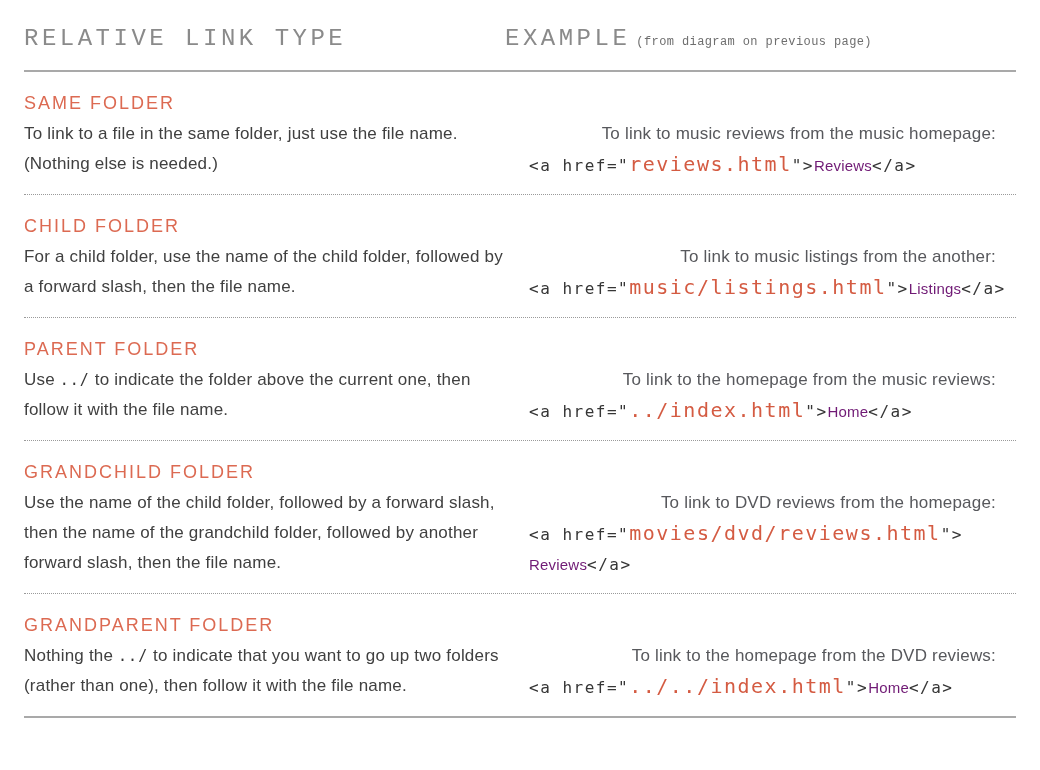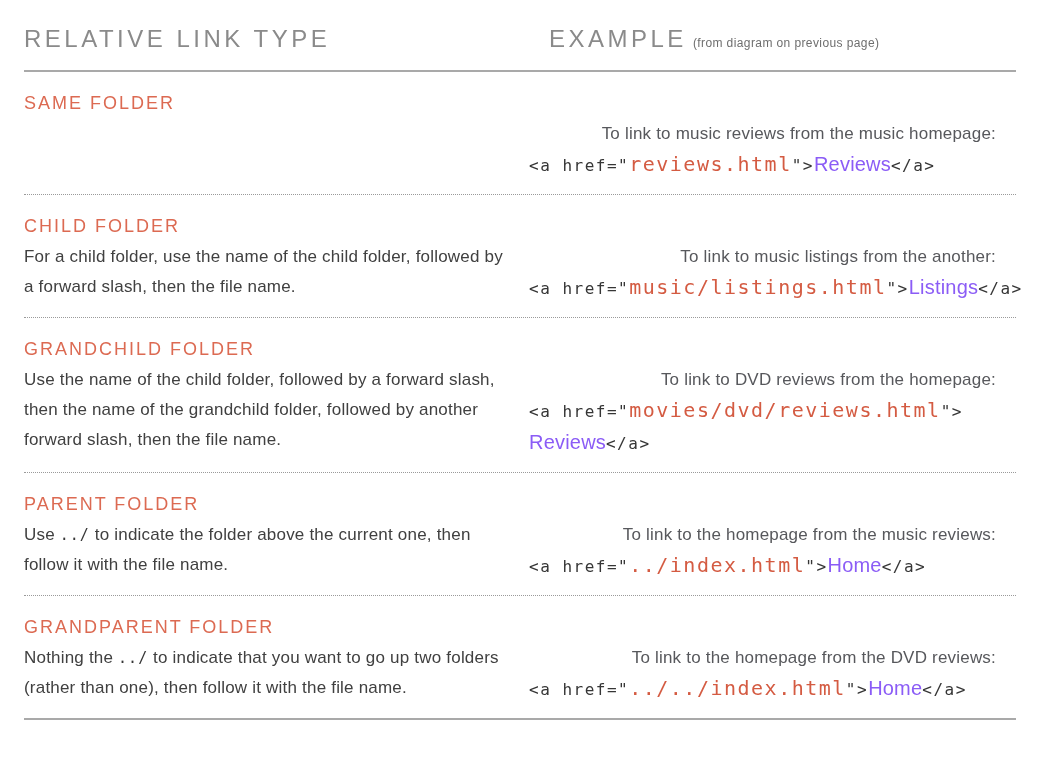--- a/index.html
+++ b/index.html
@@ -12,95 +12,96 @@
     --code-text:#363636;
     --rule:#A9A9A9;
     --dotted-rule:#9A9A9A;
   }
   *{margin:0;padding:0;box-sizing:border-box;}
   html,body{width:1040px;height:770px;background:#ffffff;overflow:hidden;}
   body{font-family:"Liberation Sans",sans-serif;}
   .page{width:1040px;height:770px;padding:22px 24px 0 24px;background:#fff;}
 
   
-  .table-header{display:grid;grid-template-columns:481px 467px;column-gap:44px;align-items:baseline;}
+  .table-header{display:grid;grid-template-columns:481px 467px;align-items:baseline;font-family:Liberation Mono, monospace;}
   .hdr-title{font-size:24px;font-weight:300;color:var(--header-gray);letter-spacing:3.5px;line-height:34px;white-space:nowrap;}
   .hdr-sub{font-size:12px;font-weight:400;color:var(--subtitle-gray);letter-spacing:0.4px;margin-left:6px;}
   .top-rule{height:2px;background:var(--rule);margin-top:14px;}
 
   
   .row{display:grid;grid-template-columns:481px 467px;column-gap:24px;
        padding:19px 0 13px 0;border-bottom:1px dotted var(--dotted-rule);}
   .row.last{border-bottom:2px solid var(--rule);}
   .row h3{font-size:18px;font-weight:400;color:var(--accent);letter-spacing:2px;line-height:24px;margin-bottom:4px;}
   .row .desc{font-size:17px;color:var(--body-text);line-height:30px;letter-spacing:0.2px;}
   .col-right{padding-top:28px;}
   .example-intro{font-size:17px;color:var(--example-text);line-height:30px;letter-spacing:0.2px;text-align:right;}
   .code-line{line-height:30px;white-space:nowrap;}
 
   
   .seg-code{font-family:"DejaVu Sans Mono","Liberation Mono",monospace;font-size:16px;color:var(--code-text);letter-spacing:1.5px;}
   .seg-acc{font-family:"DejaVu Sans Mono","Liberation Mono",monospace;font-size:20px;color:var(--code-accent);letter-spacing:1.5px;}
-  .seg-label{font-family:"Liberation Sans",sans-serif;font-size:20px;color:#8b5cf6;letter-spacing:0.2px;}
+  .seg-label{font-family:"Liberation Sans",sans-serif;font-size:15px;color:#701a75;letter-spacing:0.2px;}
   .desc .seg-code{font-size:15px;letter-spacing:1px;}
   .seg-text{}
 </style>
 </head>
 <body>
 
 <div class="page">
 
   <div class="table-header">
     <div class="hdr-title">RELATIVE LINK TYPE</div>
     <div>
       <span class="hdr-title">EXAMPLE</span><span class="hdr-sub">(from diagram on previous page)</span>
     </div>
   </div>
   <div class="top-rule"></div>
 
   <section class="row">
     <div class="col-left">
       <h3>SAME FOLDER</h3>
+      <p class="desc"><span class="seg-text">To link to a file in the same folder, just use the file name. (Nothing else is needed.)</span></p>
     </div>
     <div class="col-right">
       <p class="example-intro">To link to music reviews from the music homepage:</p>
       <p class="code-line"><span class="seg-code">&lt;a href="</span><span class="seg-acc">reviews.html</span><span class="seg-code">"&gt;</span><span class="seg-label">Reviews</span><span class="seg-code">&lt;/a&gt;</span></p>
     </div>
   </section>
 
   <section class="row">
     <div class="col-left">
       <h3>CHILD FOLDER</h3>
       <p class="desc"><span class="seg-text">For a child folder, use the name of the child folder, followed by a forward slash, then the file name.</span></p>
     </div>
     <div class="col-right">
       <p class="example-intro">To link to music listings from the another:</p>
       <p class="code-line"><span class="seg-code">&lt;a href="</span><span class="seg-acc">music/listings.html</span><span class="seg-code">"&gt;</span><span class="seg-label">Listings</span><span class="seg-code">&lt;/a&gt;</span></p>
     </div>
   </section>
 
   <section class="row">
     <div class="col-left">
+      <h3>PARENT FOLDER</h3>
+      <p class="desc"><span class="seg-text">Use </span><span class="seg-code">../</span><span class="seg-text"> to indicate the folder above the current one, then follow it with the file name.</span></p>
+    </div>
+    <div class="col-right">
+      <p class="example-intro">To link to the homepage from the music reviews:</p>
+      <p class="code-line"><span class="seg-code">&lt;a href="</span><span class="seg-acc">../index.html</span><span class="seg-code">"&gt;</span><span class="seg-label">Home</span><span class="seg-code">&lt;/a&gt;</span></p>
+    </div>
+  </section>
+
+  <section class="row">
+    <div class="col-left">
       <h3>GRANDCHILD FOLDER</h3>
       <p class="desc"><span class="seg-text">Use the name of the child folder, followed by a forward slash, then the name of the grandchild folder, followed by another forward slash, then the file name.</span></p>
     </div>
     <div class="col-right">
       <p class="example-intro">To link to DVD reviews from the homepage:</p>
       <p class="code-line"><span class="seg-code">&lt;a href="</span><span class="seg-acc">movies/dvd/reviews.html</span><span class="seg-code">"&gt;</span><br><span class="seg-label">Reviews</span><span class="seg-code">&lt;/a&gt;</span></p>
-    </div>
-  </section>
-
-  <section class="row">
-    <div class="col-left">
-      <h3>PARENT FOLDER</h3>
-      <p class="desc"><span class="seg-text">Use </span><span class="seg-code">../</span><span class="seg-text"> to indicate the folder above the current one, then follow it with the file name.</span></p>
-    </div>
-    <div class="col-right">
-      <p class="example-intro">To link to the homepage from the music reviews:</p>
-      <p class="code-line"><span class="seg-code">&lt;a href="</span><span class="seg-acc">../index.html</span><span class="seg-code">"&gt;</span><span class="seg-label">Home</span><span class="seg-code">&lt;/a&gt;</span></p>
     </div>
   </section>
 
   <section class="row last">
     <div class="col-left">
       <h3>GRANDPARENT FOLDER</h3>
       <p class="desc"><span class="seg-text">Nothing the </span><span class="seg-code">../</span><span class="seg-text"> to indicate that you want to go up two folders (rather than one), then follow it with the file name.</span></p>
     </div>
     <div class="col-right">
       <p class="example-intro">To link to the homepage from the DVD reviews:</p>

